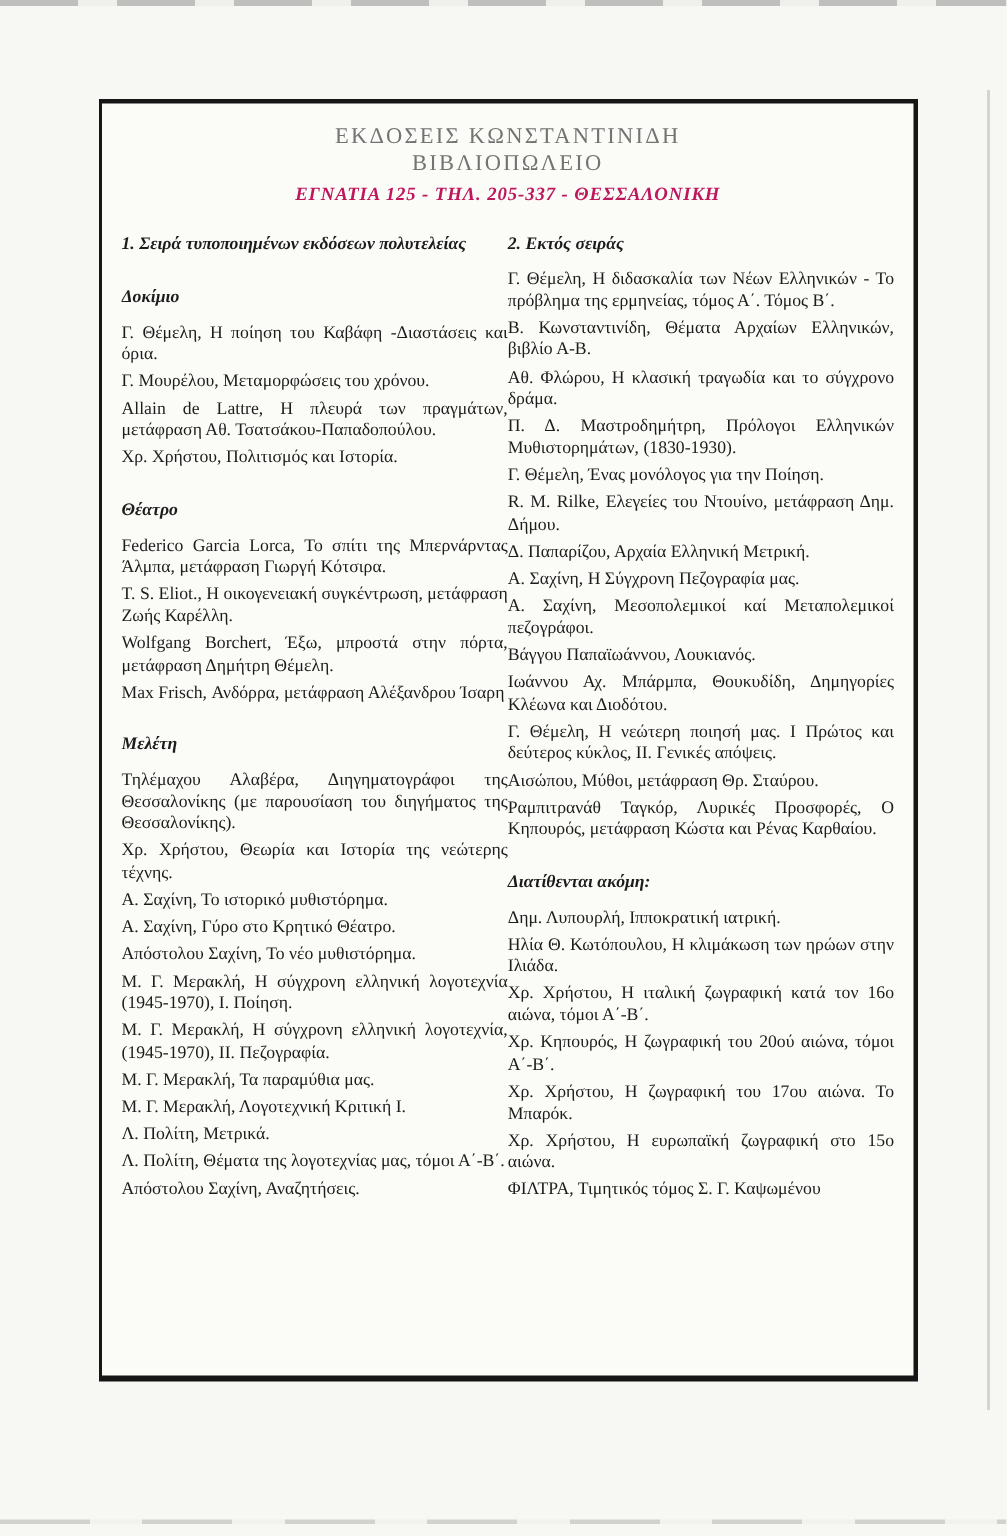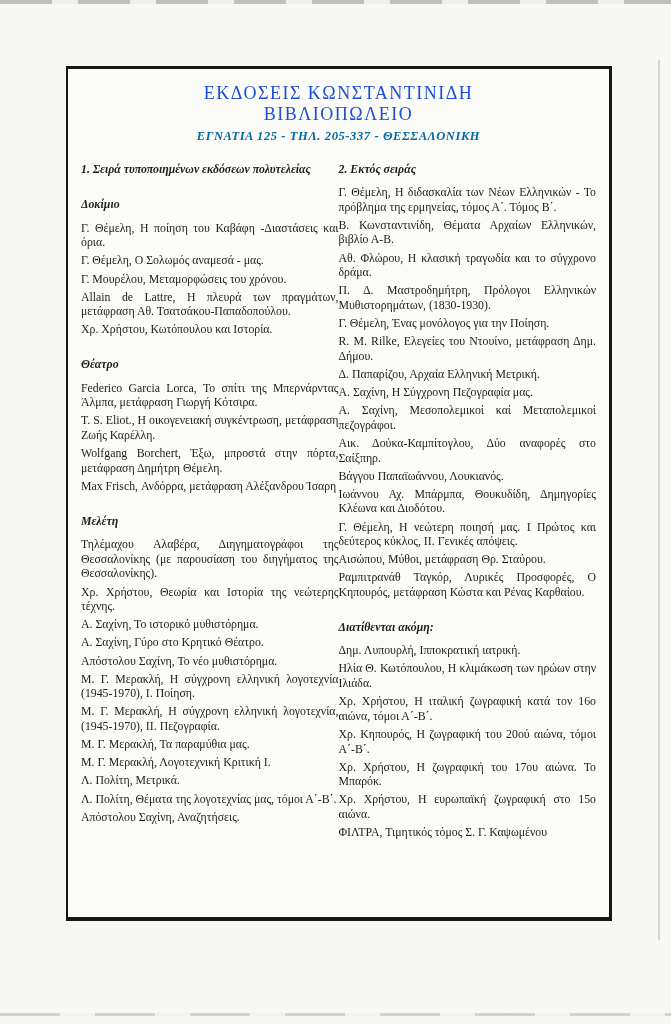--- a/index.html
+++ b/index.html
@@ -54,33 +54,33 @@
   }
   .frame-inner {
     position: absolute;
     left: 0; top: 0; right: 0; bottom: 0;
     padding: 14px 13px 10px 13px;
     box-sizing: border-box;
   }
   
   .header { text-align: center; }
   .title-line {
-    font-size: 18px;
+    font-size: 15px;
     letter-spacing: 1.5px;
     line-height: 1.18;
-    color: #1d4ed8;
+    color: #737373;
     white-space: nowrap;
   }
   .address-line {
     margin-top: 4px;
     font-size: 12.5px;
     font-weight: bold;
     font-style: italic;
     letter-spacing: 0.6px;
-    color: #0369a1;
+    color: #be185d;
     white-space: nowrap;
   }
   
   .columns {
     display: flex;
     margin-top: 16px;
     height: 748px;
     overflow: hidden;
   }
   .col {
@@ -121,24 +121,23 @@
       <div class="title-line">ΕΚΔΟΣΕΙΣ ΚΩΝΣΤΑΝΤΙΝΙΔΗ</div>
       <div class="title-line">ΒΙΒΛΙΟΠΩΛΕΙΟ</div>
       <div class="address-line">ΕΓΝΑΤΙΑ 125 - ΤΗΛ. 205-337 - ΘΕΣΣΑΛΟΝΙΚΗ</div>
     </div>
 
     <div class="columns">
       <div class="col">
           <div class="block section">1. Σειρά τυποποιημένων εκδόσεων πολυτελείας</div>
           <div class="block subheading">Δοκίμιο</div>
           <div class="block entry">Γ. Θέμελη, Η ποίηση του Καβάφη -Διαστάσεις και όρια.</div>
-          <div class="block entry">Γ. Θέμελη, Ο Σολωμός αναμεσά - μας.</div>
           <div class="block entry">Γ. Μουρέλου, Μεταμορφώσεις του χρόνου.</div>
           <div class="block entry">Allain de Lattre, Η πλευρά των πραγμάτων, μετάφραση Αθ. Τσατσάκου-Παπαδοπούλου.</div>
-          <div class="block entry">Χρ. Χρήστου, Κωτόπουλου και Ιστορία.</div>
+          <div class="block entry">Χρ. Χρήστου, Πολιτισμός και Ιστορία.</div>
           <div class="block subheading">Θέατρο</div>
           <div class="block entry">Federico Garcia Lorca, Το σπίτι της Μπερνάρντας Άλμπα, μετάφραση Γιωργή Κότσιρα.</div>
           <div class="block entry">T. S. Eliot., Η οικογενειακή συγκέντρωση, μετάφραση Ζωής Καρέλλη.</div>
           <div class="block entry">Wolfgang Borchert, Έξω, μπροστά στην πόρτα, μετάφραση Δημήτρη Θέμελη.</div>
           <div class="block entry">Max Frisch, Ανδόρρα, μετάφραση Αλέξανδρου Ίσαρη</div>
           <div class="block subheading">Μελέτη</div>
           <div class="block entry">Τηλέμαχου Αλαβέρα, Διηγηματογράφοι της Θεσσαλονίκης (με παρουσίαση του διηγήματος της Θεσσαλονίκης).</div>
           <div class="block entry">Χρ. Χρήστου, Θεωρία και Ιστορία της νεώτερης τέχνης.</div>
           <div class="block entry">Α. Σαχίνη, Το ιστορικό μυθιστόρημα.</div>
           <div class="block entry">Α. Σαχίνη, Γύρο στο Κρητικό Θέατρο.</div>
@@ -155,21 +154,20 @@
           <div class="block section">2. Εκτός σειράς</div>
           <div class="block entry">Γ. Θέμελη, Η διδασκαλία των Νέων Ελληνικών - Το πρόβλημα της ερμηνείας, τόμος Α΄. Τόμος Β΄.</div>
           <div class="block entry">Β. Κωνσταντινίδη, Θέματα Αρχαίων Ελληνικών, βιβλίο Α-Β.</div>
           <div class="block entry">Αθ. Φλώρου, Η κλασική τραγωδία και το σύγχρονο δράμα.</div>
           <div class="block entry">Π. Δ. Μαστροδημήτρη, Πρόλογοι Ελληνικών Μυθιστορημάτων, (1830-1930).</div>
           <div class="block entry">Γ. Θέμελη, Ένας μονόλογος για την Ποίηση.</div>
           <div class="block entry">R. M. Rilke, Ελεγείες του Ντουίνο, μετάφραση Δημ. Δήμου.</div>
           <div class="block entry">Δ. Παπαρίζου, Αρχαία Ελληνική Μετρική.</div>
           <div class="block entry">Α. Σαχίνη, Η Σύγχρονη Πεζογραφία μας.</div>
           <div class="block entry">Α. Σαχίνη, Μεσοπολεμικοί καί Μεταπολεμικοί πεζογράφοι.</div>
-          <div class="block entry">Αικ. Δούκα-Καμπίτογλου, Δύο αναφορές στο Σαίξπηρ.</div>
           <div class="block entry">Βάγγου Παπαϊωάννου, Λουκιανός.</div>
           <div class="block entry">Ιωάννου Αχ. Μπάρμπα, Θουκυδίδη, Δημηγορίες Κλέωνα και Διοδότου.</div>
           <div class="block entry">Γ. Θέμελη, Η νεώτερη ποιησή μας. Ι Πρώτος και δεύτερος κύκλος, ΙΙ. Γενικές απόψεις.</div>
           <div class="block entry">Αισώπου, Μύθοι, μετάφραση Θρ. Σταύρου.</div>
           <div class="block entry">Ραμπιτρανάθ Ταγκόρ, Λυρικές Προσφορές, Ο Κηπουρός, μετάφραση Κώστα και Ρένας Καρθαίου.</div>
           <div class="block subheading">Διατίθενται ακόμη:</div>
           <div class="block entry">Δημ. Λυπουρλή, Ιπποκρατική ιατρική.</div>
           <div class="block entry">Ηλία Θ. Κωτόπουλου, Η κλιμάκωση των ηρώων στην Ιλιάδα.</div>
           <div class="block entry">Χρ. Χρήστου, Η ιταλική ζωγραφική κατά τον 16ο αιώνα, τόμοι Α΄-Β΄.</div>
           <div class="block entry">Χρ. Κηπουρός, Η ζωγραφική του 20ού αιώνα, τόμοι Α΄-Β΄.</div>

